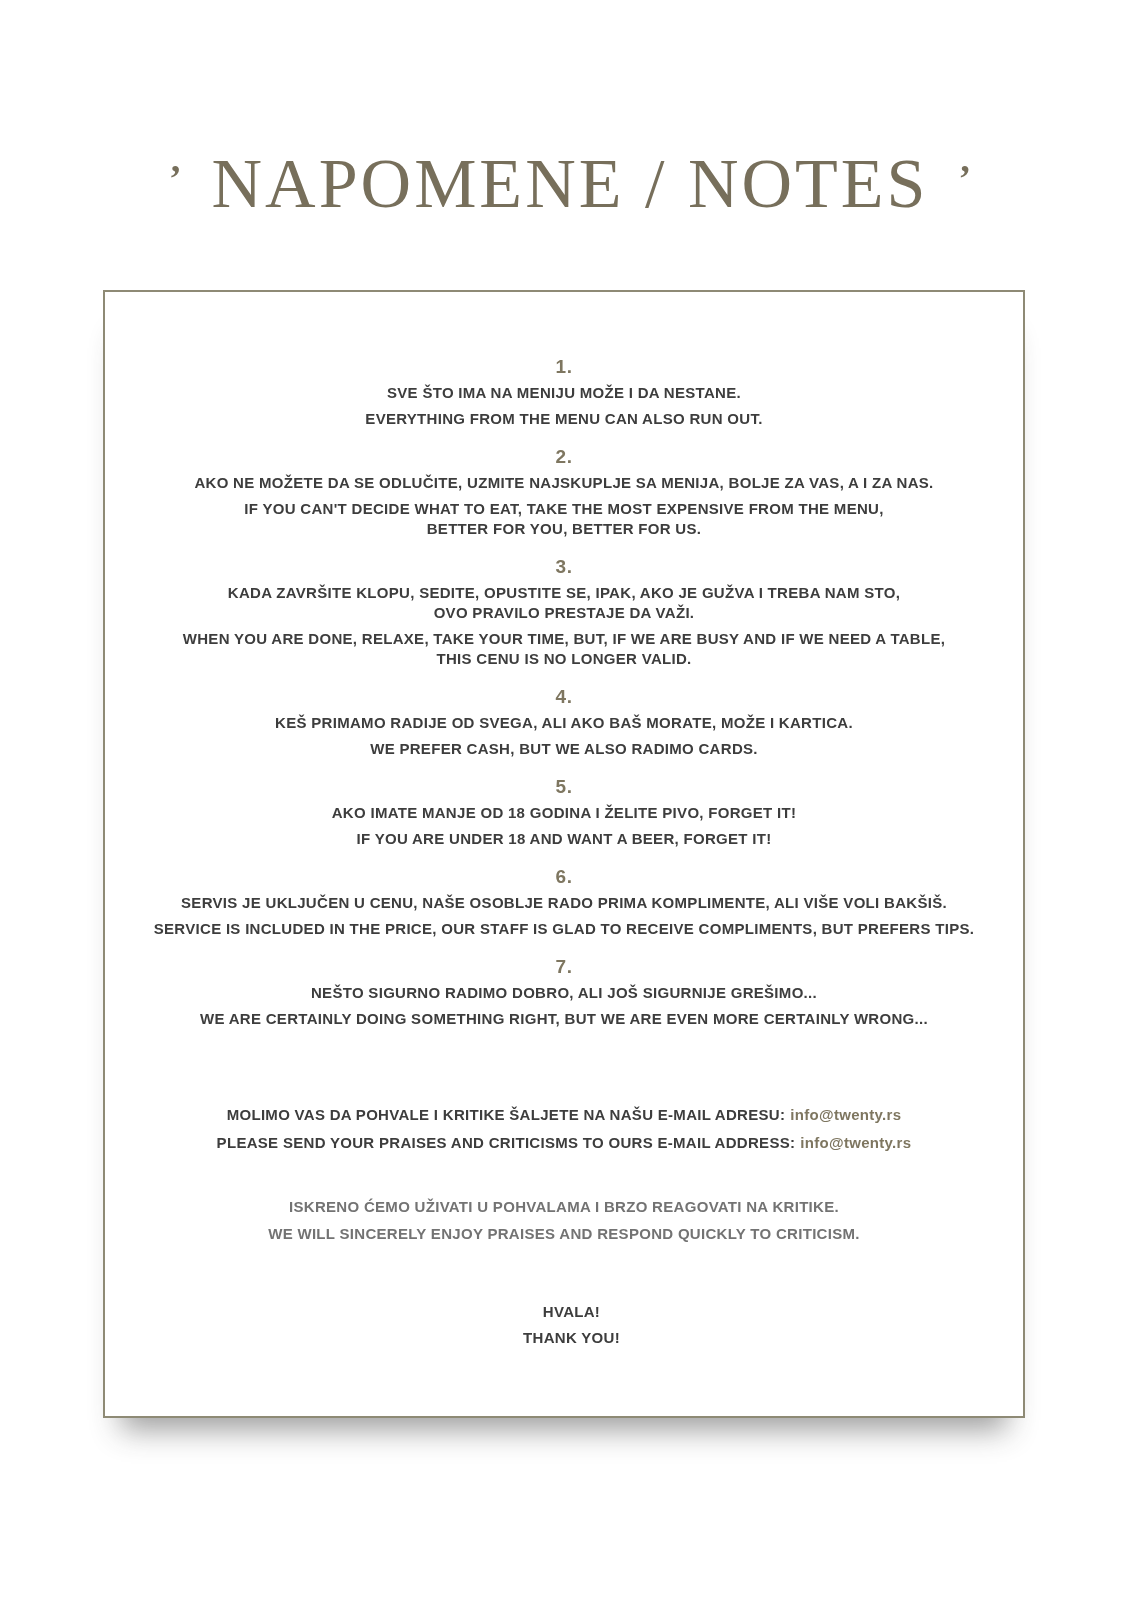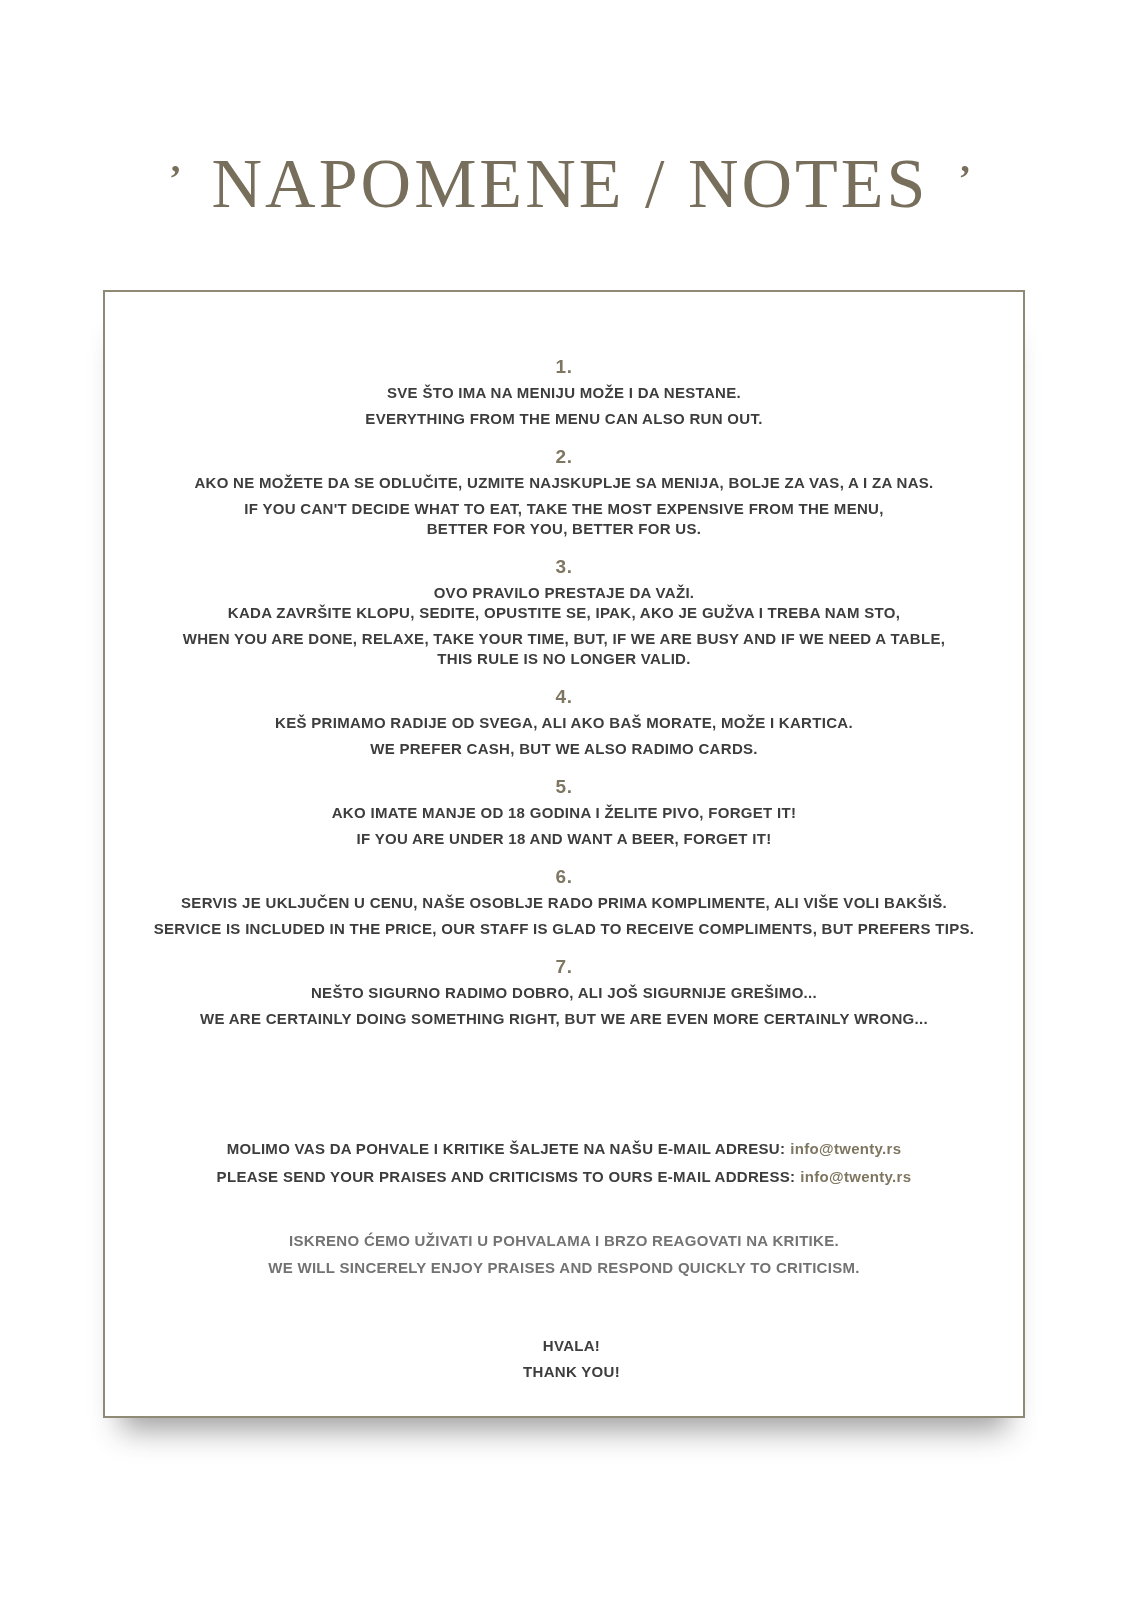--- a/index.html
+++ b/index.html
@@ -57,21 +57,21 @@
   .tline{
     color:#3d3d3d;
     font-size:15px;
     font-weight:700;
     line-height:20px;
     letter-spacing:0.3px;
     white-space:nowrap;
   }
   .en-group{ margin-top:6px; }
 
-  .contact{ margin-top:106px; }
+  .contact{ margin-top:72px; }
   .contact .tline{ line-height:28px; }
   .email{
     color:#7e7660;
     margin-left:5px;
     cursor:pointer;
   }
 
   .promise{ margin-top:36px; }
   .promise .tline{ color:#737373; line-height:27px; }
 
@@ -106,26 +106,26 @@
     </div>
     <div class="en-group">
       <div class="tline">IF YOU CAN'T DECIDE WHAT TO EAT, TAKE THE MOST EXPENSIVE FROM THE MENU,</div>
       <div class="tline">BETTER FOR YOU, BETTER FOR US.</div>
     </div>
   </section>
 
   <section class="note">
     <div class="note-num">3.</div>
     <div class="sr-group">
+      <div class="tline">KADA ZAVRŠITE KLOPU, SEDITE, OPUSTITE SE, IPAK, AKO JE GUŽVA I TREBA NAM STO,</div>
       <div class="tline">OVO PRAVILO PRESTAJE DA VAŽI.</div>
-      <div class="tline">KADA ZAVRŠITE KLOPU, SEDITE, OPUSTITE SE, IPAK, AKO JE GUŽVA I TREBA NAM STO,</div>
     </div>
     <div class="en-group">
       <div class="tline">WHEN YOU ARE DONE, RELAXE, TAKE YOUR TIME, BUT, IF WE ARE BUSY AND IF WE NEED A TABLE,</div>
-      <div class="tline">THIS RULE IS NO LONGER VALID.</div>
+      <div class="tline">THIS CENU IS NO LONGER VALID.</div>
     </div>
   </section>
 
   <section class="note">
     <div class="note-num">4.</div>
     <div class="sr-group">
       <div class="tline">KEŠ PRIMAMO RADIJE OD SVEGA, ALI AKO BAŠ MORATE, MOŽE I KARTICA.</div>
     </div>
     <div class="en-group">
       <div class="tline">WE PREFER CASH, BUT WE ALSO RADIMO CARDS.</div>

